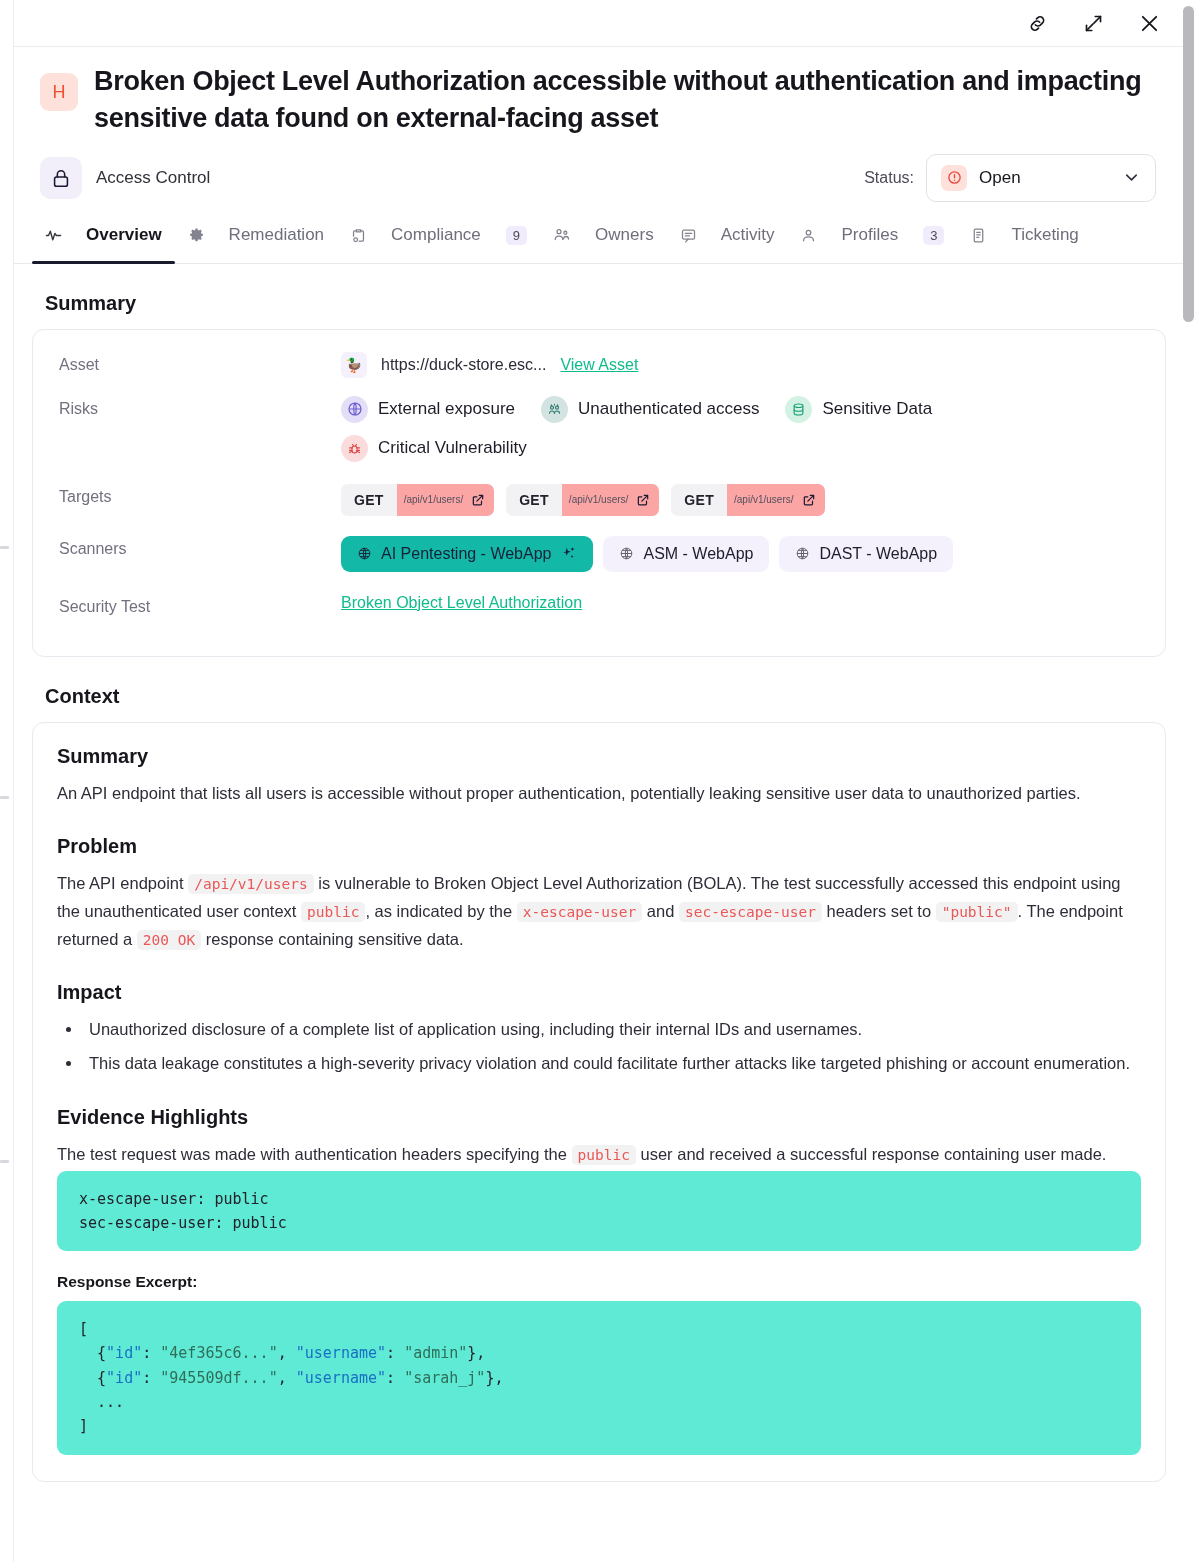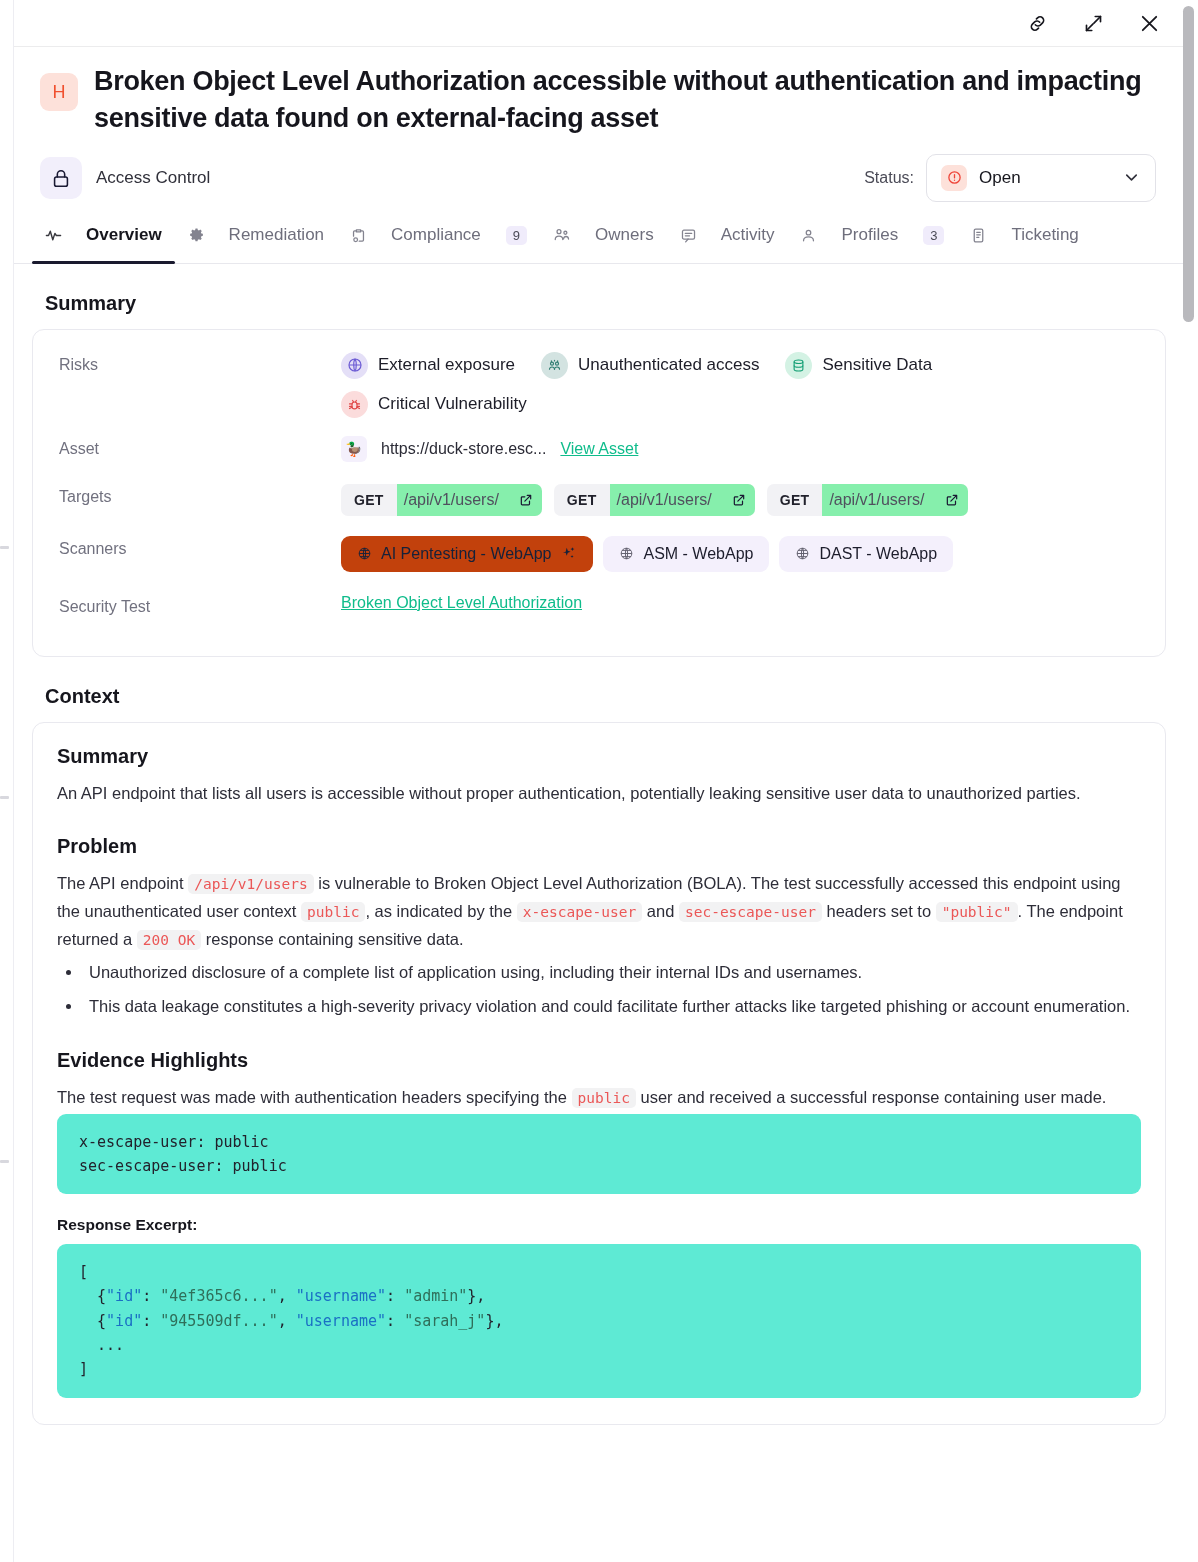--- a/index.html
+++ b/index.html
@@ -263,43 +263,43 @@
     cursor: pointer;
   }
   .target-method {
     font-size: 14px;
     font-weight: 700;
     color: #22222c;
     padding: 0 13px;
     letter-spacing: .3px;
   }
   .target-path {
-    font-size: 16px;
+    font-size: 10px;
     color: #50505e;
     padding: 0 9px 0 7px;
     display: flex;
     align-items: center;
-    gap: 20px;
-    background: #86efac;
+    gap: 8px;
+    background: #fca5a5;
     height: 100%;
   }
 
   .scanner-chip {
     display: inline-flex;
     align-items: center;
     gap: 9px;
     height: 36px;
     padding: 0 16px;
     border-radius: 9px;
     font-size: 16px;
     background: #f4f0fc;
     color: #1d1d2c;
     cursor: pointer;
   }
-  .scanner-chip.ai { background: #c2410c; color: #15213a; }
+  .scanner-chip.ai { background: #14b8a6; color: #15213a; }
 
   
   .ctx-body { padding: 22px 24px 26px 24px; }
   .ctx-h {
     font-size: 20px;
     font-weight: 700;
     color: #16161d;
     margin: 0 0 12px 0;
   }
   .ctx-h.sub { margin-top: 28px; }
@@ -509,20 +509,29 @@
   </div>
 
   <div class="content">
 
     <div class="section-title">Summary</div>
 
     <div class="card">
       <div class="sum-body">
 
         <div class="sum-row">
+          <div class="sum-key">Asset</div>
+          <div class="sum-val">
+            <span class="asset-ico">🦆</span>
+            <span class="asset-url">https://duck-store.esc...</span>
+            <span class="link">View Asset</span>
+          </div>
+        </div>
+
+        <div class="sum-row">
           <div class="sum-key">Risks</div>
           <div class="sum-val" style="gap:12px 18px; max-width:800px;">
             <span class="risk">
               <span class="risk-ico ri-purple">
                 <svg width="16" height="16" viewBox="0 0 24 24" fill="none" stroke="currentColor" stroke-width="1.8">
                     <circle cx="12" cy="12" r="9"></circle>
                     <path d="M3 12h18M12 3c2.5 3 2.5 15 0 18M12 3c-2.5 3-2.5 15 0 18"></path>
                   </svg>
               </span>
               <span>External exposure</span>
@@ -552,29 +561,20 @@
             <span class="risk" style="flex-basis:100%;">
               <span class="risk-ico ri-red">
                 <svg width="15" height="15" viewBox="0 0 24 24" fill="none" stroke="currentColor" stroke-width="1.8" stroke-linecap="round">
                     <rect x="8" y="8" width="8" height="11" rx="4"></rect>
                     <path d="M9 5.5L10.5 8M15 5.5L13.5 8"></path>
                     <path d="M4 11h4M16 11h4M4 15h4M16 15h4M4 18.5l4-2M16 16.5l4 2"></path>
                   </svg>
               </span>
               <span>Critical Vulnerability</span>
             </span>
-          </div>
-        </div>
-
-        <div class="sum-row">
-          <div class="sum-key">Asset</div>
-          <div class="sum-val">
-            <span class="asset-ico">🦆</span>
-            <span class="asset-url">https://duck-store.esc...</span>
-            <span class="link">View Asset</span>
           </div>
         </div>
 
         <div class="sum-row" style="margin-top:22px;">
           <div class="sum-key">Targets</div>
           <div class="sum-val" style="gap:10px 12px;">
             <span class="target-chip">
               <span class="target-method">GET</span>
               <span class="target-path">
                 <span>/api/v1/users/</span>
@@ -670,20 +670,21 @@
 
     <div class="card">
       <div class="ctx-body">
 
         <div class="ctx-h">Summary</div>
         <p class="ctx-p">An API endpoint that lists all users is accessible without proper authentication, potentially leaking sensitive user data to unauthorized parties.</p>
 
         <div class="ctx-h sub">Problem</div>
         <p class="ctx-p"><span>The API endpoint </span><code class="inl">/api/v1/users</code><span> is vulnerable to Broken Object Level Authorization (BOLA). The test successfully accessed this endpoint using the unauthenticated user context </span><code class="inl">public</code><span>, as indicated by the </span><code class="inl">x-escape-user</code><span> and </span><code class="inl">sec-escape-user</code><span> headers set to </span><code class="inl">"public"</code><span>. The endpoint returned a </span><code class="inl">200 OK</code><span> response containing sensitive data.</span></p>
 
+        <div class="ctx-h sub">Impact</div>
         <ul class="ctx-ul">
           <li>Unauthorized disclosure of a complete list of application using, including their internal IDs and usernames.</li>
           <li>This data leakage constitutes a high-severity privacy violation and could facilitate further attacks like targeted phishing or account enumeration.</li>
         </ul>
 
         <div class="ctx-h sub">Evidence Highlights</div>
         <p class="ctx-p"><span>The test request was made with authentication headers specifying the </span><code class="inl">public</code><span> user and received a successful response containing user made.</span></p>
 
         <pre class="block">x-escape-user: public
 sec-escape-user: public</pre>

